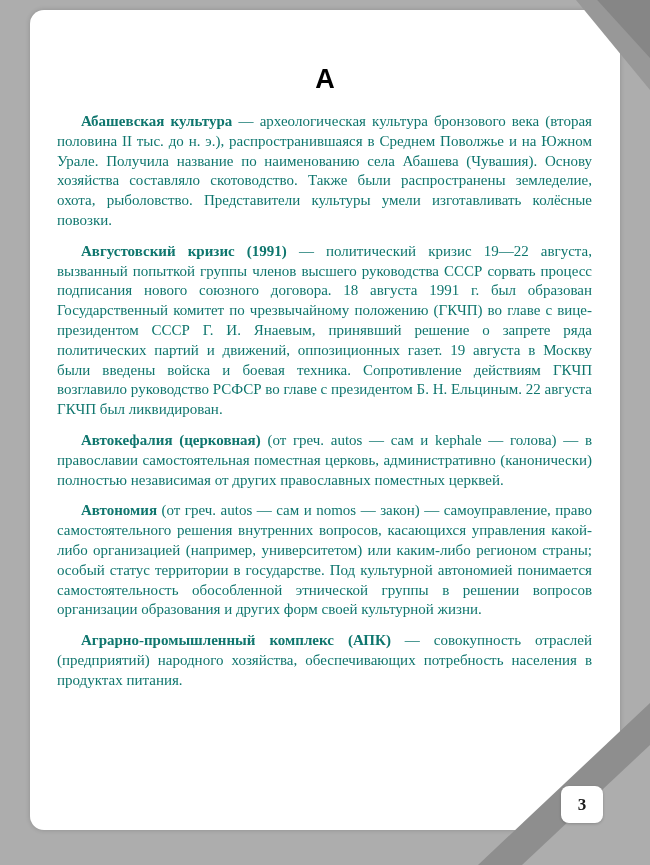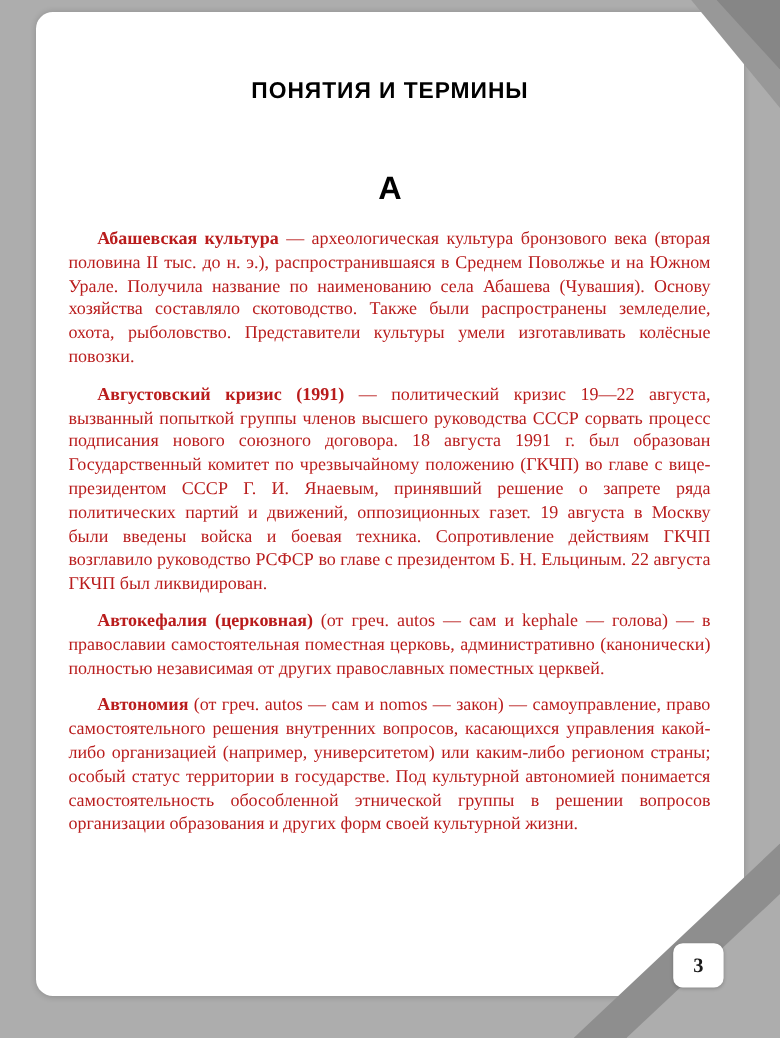--- a/index.html
+++ b/index.html
@@ -45,21 +45,21 @@
   }
   .entries {
     margin: 17px 28px 0 27px;
   }
   p.entry {
     margin: 0 0 11px 0;
     font-size: 15px;
     line-height: 19.8px;
     text-align: justify;
     text-indent: 24px;
-    color: #b91c1c;
+    color: #0f766e;
     hyphens: auto;
   }
   p.entry .b { font-weight: bold; }
   p.entry .i { }
   p.entry .n { font-style: normal; }
 
   
   .deco-tr-outer {
     position: absolute;
     top: 0;
@@ -123,29 +123,29 @@
     font-size: 17px;
     color: #1a1a1a;
   }
 </style>
 </head>
 <body>
 
 <div class="canvas">
 
   <div class="page">
-    <h1 class="page-title">ПОНЯТИЯ И ТЕРМИНЫ</h1>
 
     <div class="section-letter">А</div>
 
     <div class="entries">
         <p class="entry"><span class="b">Абашевская культура</span><span class="n"> — археологическая культура бронзового века (вторая половина II тыс. до н. э.), распространившаяся в Среднем Поволжье и на Южном Урале. Получила название по наименованию села Абашева (Чувашия). Основу хозяйства составляло скотоводство. Также были распространены земледелие, охота, рыболовство. Представители культуры умели изготавливать колёсные повозки.</span></p>
         <p class="entry"><span class="b">Августовский кризис (1991)</span><span class="n"> — политический кризис 19—22 августа, вызванный попыткой группы членов высшего руководства СССР сорвать процесс подписания нового союзного договора. 18 августа 1991 г. был образован </span><span class="i">Государственный комитет по чрезвычайному положению</span><span class="n"> (ГКЧП) во главе с вице-президентом СССР Г. И. Янаевым, принявший решение о запрете ряда политических партий и движений, оппозиционных газет. 19 августа в Москву были введены войска и боевая техника. Сопротивление действиям ГКЧП возглавило руководство РСФСР во главе с президентом </span><span class="i">Б. Н. Ельциным</span><span class="n">. 22 августа ГКЧП был ликвидирован.</span></p>
         <p class="entry"><span class="b">Автокефалия (церковная)</span><span class="n"> (от греч. </span><span class="i">autos</span><span class="n"> — сам и </span><span class="i">kephale</span><span class="n"> — голова) — в </span><span class="i">православии</span><span class="n"> самостоятельная поместная церковь, административно (канонически) полностью независимая от других православных поместных церквей.</span></p>
         <p class="entry"><span class="b">Автономия</span><span class="n"> (от греч. </span><span class="i">autos</span><span class="n"> — сам и </span><span class="i">nomos</span><span class="n"> — закон) — самоуправление, право самостоятельного решения внутренних вопросов, касающихся управления какой-либо организацией (например, университетом) или каким-либо регионом страны; особый статус территории в государстве. Под культурной автономией понимается самостоятельность обособленной этнической группы в решении вопросов организации образования и других форм своей культурной жизни.</span></p>
+        <p class="entry"><span class="b">Аграрно-промышленный комплекс (АПК)</span><span class="n"> — совокупность отраслей (предприятий) народного хозяйства, обеспечивающих потребность населения в продуктах питания.</span></p>
       </div>
   </div>
 
   <div class="deco-tr-outer"></div>
   <div class="deco-tr-inner"></div>
 
   <div class="deco-br-dark"></div>
   <div class="deco-br-light"></div>
 
   <div class="page-number-tab">

